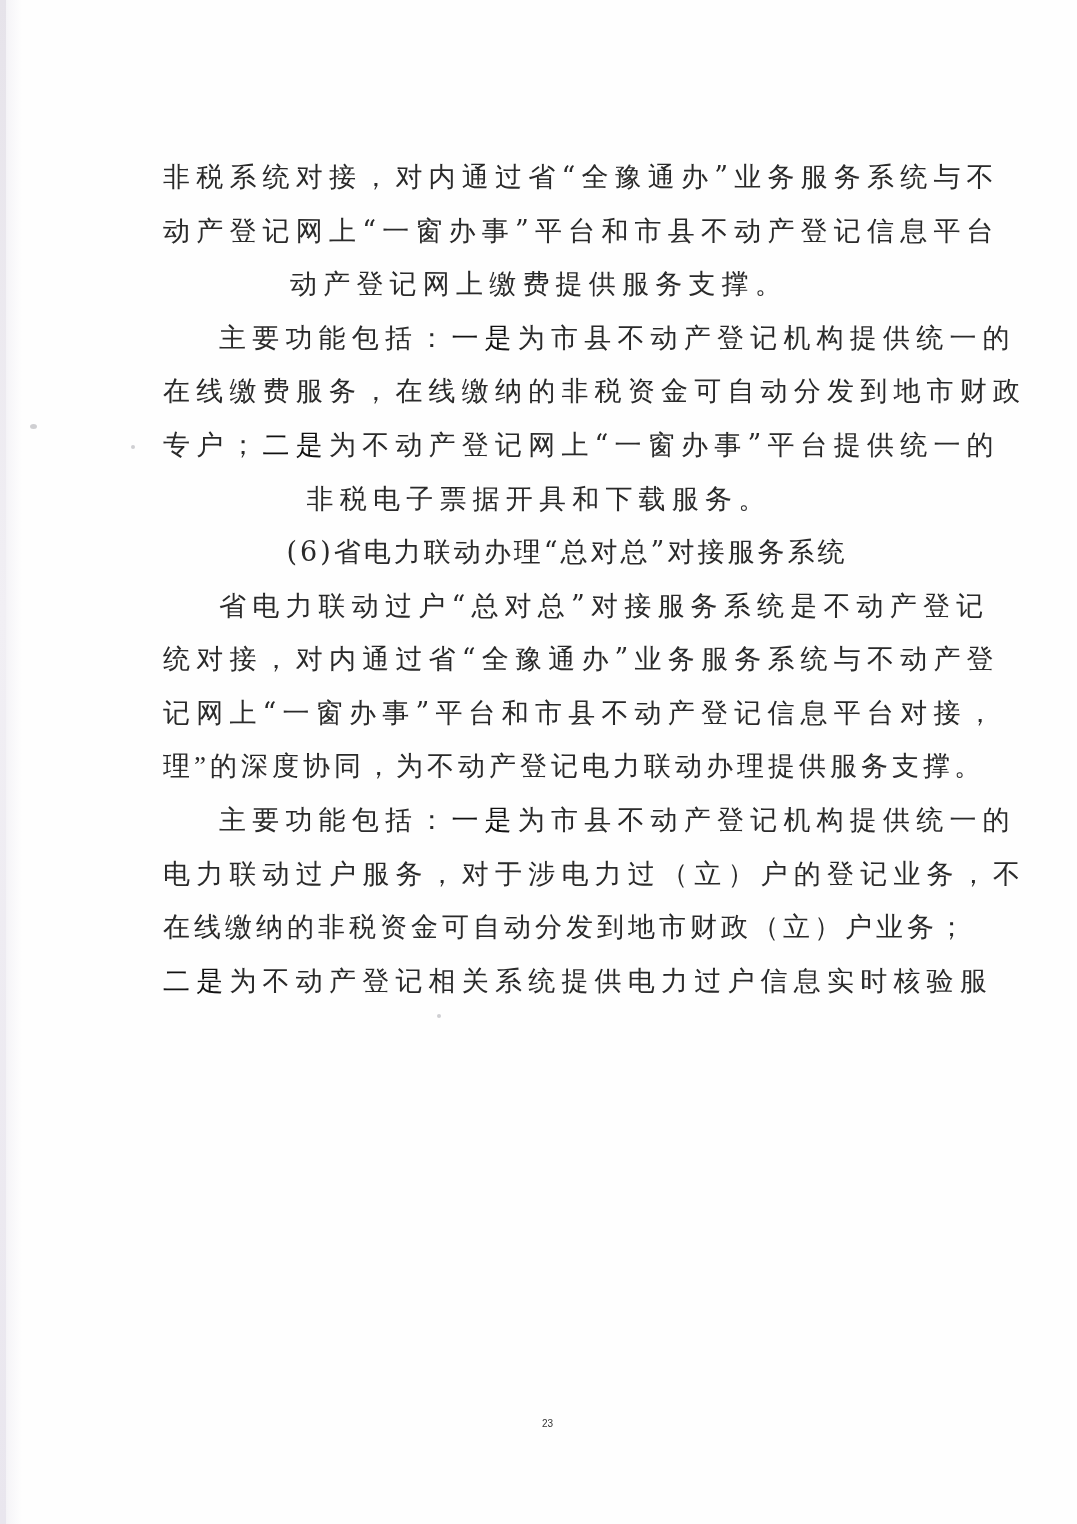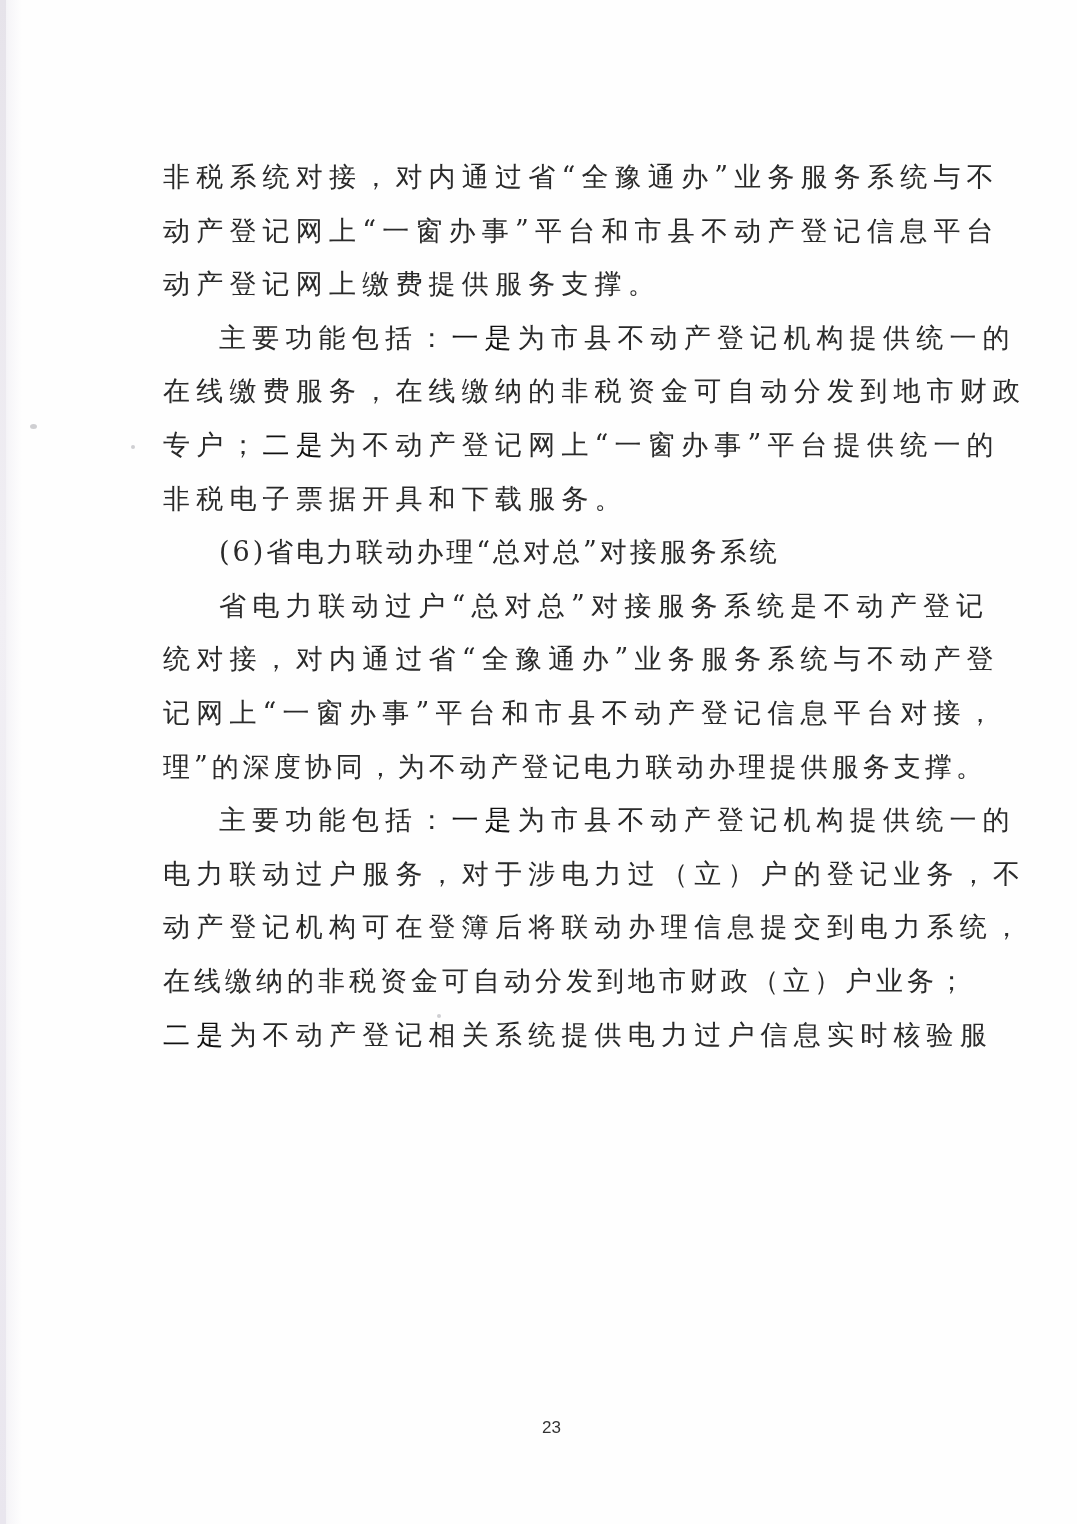--- a/index.html
+++ b/index.html
@@ -13,20 +13,21 @@
     position: relative;
     overflow: hidden;
     font-family: "DejaVu Serif", "Liberation Serif", serif;
     color: #2b2b2b;
   }
   .page {
     position: absolute;
     left: 0; top: 0;
     width: 1077px; height: 1524px;
     background: linear-gradient(to right, #eceaf0 0px, #f6f5f8 8px, #fefefe 22px, #fefefe 100%);
+    text-align: center;
   }
   .scan-edge {
     position: absolute;
     left: 0; top: 0;
     width: 6px; height: 1524px;
     background: linear-gradient(to bottom, #e6e3ea, #f1eff4 40%, #e9e6ee);
   }
   .speck {
     position: absolute;
     border-radius: 50%;
@@ -47,21 +48,21 @@
     color: #2a2a2a;
   }
   .indent { padding-left: 56px; }
   .strong { font-weight: normal; color: #111; }
   .heading-line { padding-left: 56px; letter-spacing: 3px; }
   .page-number {
     position: absolute;
     left: 542px;
     top: 1418px;
     font-family: "Liberation Sans", sans-serif;
-    font-size: 17px;
+    font-size: 10px;
     color: #333;
   }
 </style>
 </head>
 <body>
 
 <div class="page">
   <div class="scan-edge"></div>
   <div class="speck" style="left:30px;top:424px;width:7px;height:5px;"></div>
   <div class="speck" style="left:131px;top:445px;width:4px;height:4px;"></div>
@@ -75,23 +76,22 @@
     <div class="line indent"><span>主要功能包括：</span><span class="strong">一是</span><span>为市县不动产登记机构提供统一的</span></div>
     <div class="line"><span>在线缴费服务，在线缴纳的非税资金可自动分发到地市财政</span></div>
     <div class="line"><span>专户；</span><span class="strong">二是</span><span>为不动产登记网上“一窗办事”平台提供统一的</span></div>
     <div class="line"><span>非税电子票据开具和下载服务。</span></div>
 
     <div class="line heading-line"><span>(6)省电力联动办理“总对总”对接服务系统</span></div>
 
     <div class="line indent"><span>省电力联动过户“总对总”对接服务系统是不动产登记</span></div>
     <div class="line"><span>统对接，对内通过省“全豫通办”业务服务系统与不动产登</span></div>
     <div class="line"><span>记网上“一窗办事”平台和市县不动产登记信息平台对接，</span></div>
-    <div class="line" style="letter-spacing:4px;"><span>理”的深度协同，为不动产登记电力联动办理提供服务支撑。</span></div>
+    <div class="line" style="letter-spacing:4px;font-family:Liberation Serif, serif;"><span>理”的深度协同，为不动产登记电力联动办理提供服务支撑。</span></div>
 
     <div class="line indent"><span>主要功能包括：</span><span class="strong">一是</span><span>为市县不动产登记机构提供统一的</span></div>
     <div class="line"><span>电力联动过户服务，对于涉电力过（立）户的登记业务，不</span></div>
-    <div class="line"><span>动产登记机构可在登簿后将联动办理信息提交到电力系统，</span></div>
     <div class="line" style="letter-spacing:4px;"><span>在线缴纳的非税资金可自动分发到地市财政（立）户业务；</span></div>
     <div class="line"><span></span><span class="strong">二是</span><span>为不动产登记相关系统提供电力过户信息实时核验服</span></div>
   </div>
 
   <div class="page-number">23</div>
 </div>
 
 </body></html>

